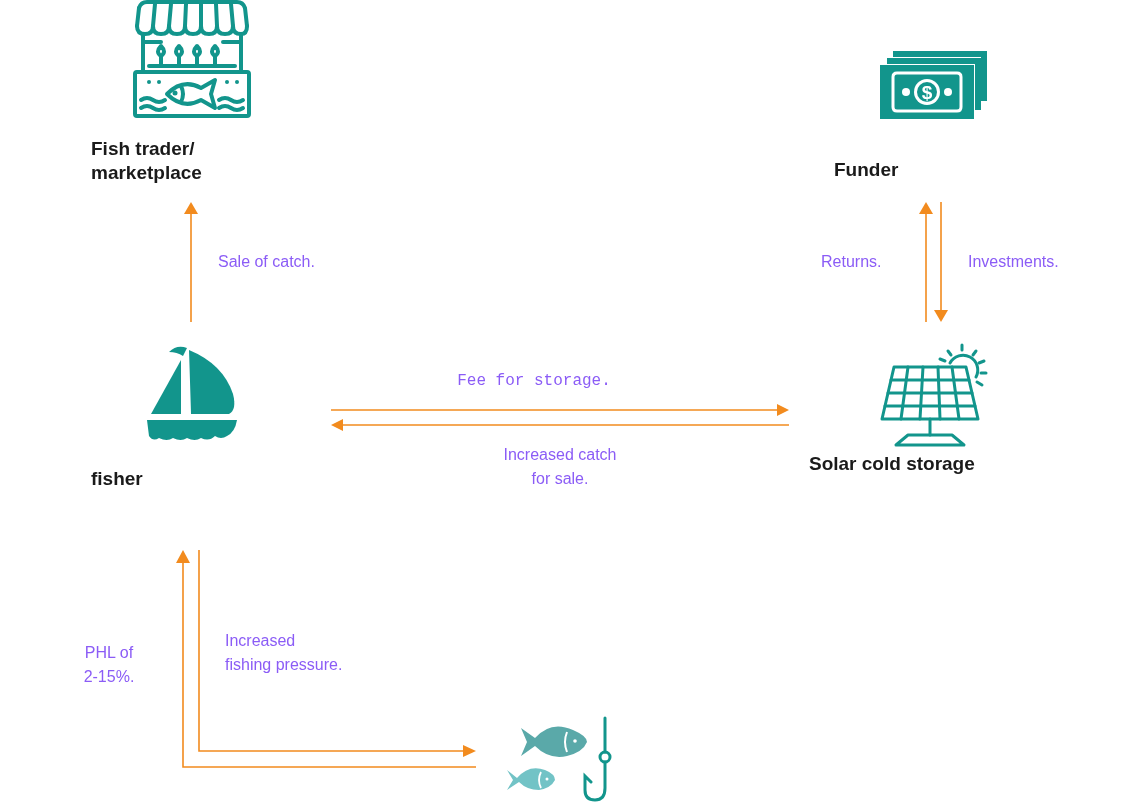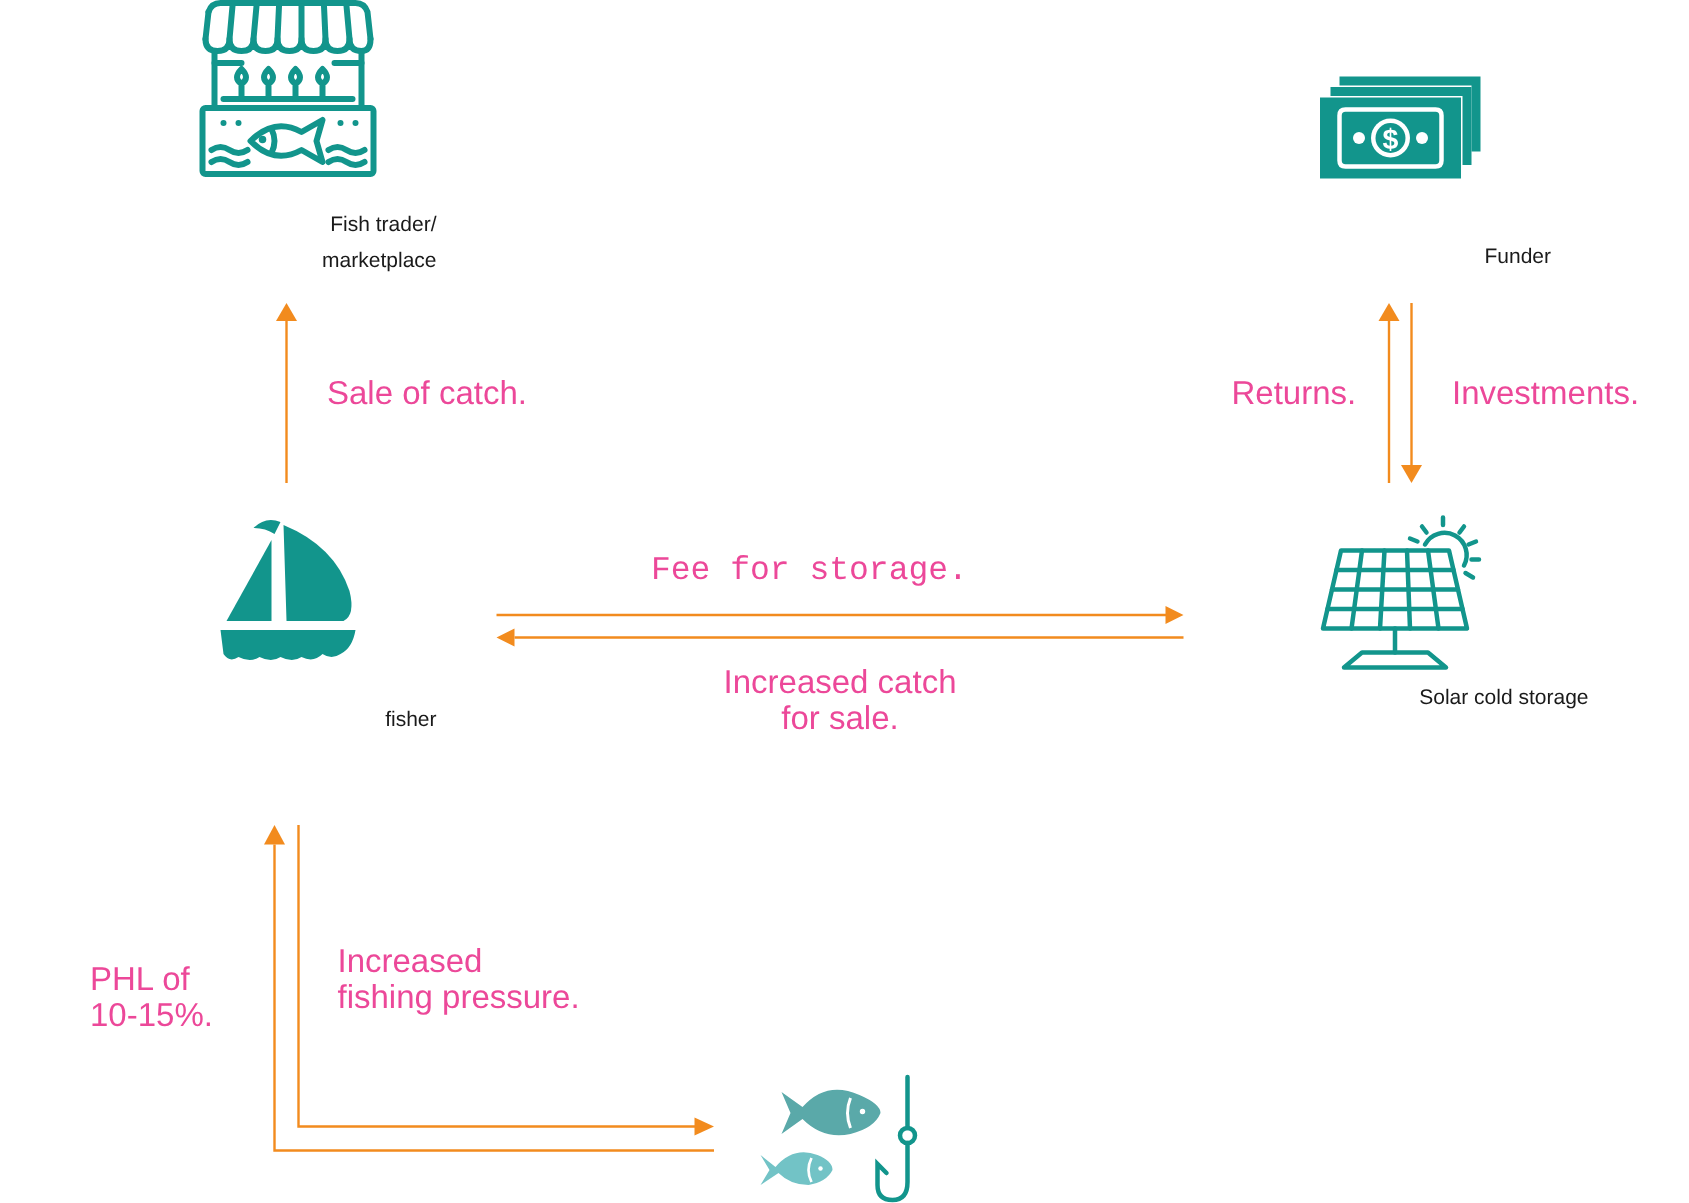--- a/index.html
+++ b/index.html
@@ -1,20 +1,20 @@
 <!DOCTYPE html>
 <html><head>
 <meta charset="utf-8">
 <style>
   html, body { margin:0; padding:0; background:#ffffff; }
   body { width:1126px; height:802px; position:relative; overflow:hidden;
          font-family:"Liberation Sans", "DejaVu Sans", sans-serif; color:#1a1a1a; }
   .abs { position:absolute; }
-  .node-label { position:absolute; font-weight:normal; font-size:14px; line-height:24px; text-align:right; white-space:nowrap; }
-  .flow-label { position:absolute; font-size:22px; line-height:24px; white-space:nowrap; color:#ec4899; }
+  .node-label { position:absolute; font-weight:bold; font-size:19px; line-height:24px; text-align:left; white-space:nowrap; }
+  .flow-label { position:absolute; font-size:16px; line-height:24px; white-space:nowrap; color:#8b5cf6; }
   svg.overlay { position:absolute; left:0; top:0; }
 </style>
 </head>
 <body>
 
 <svg class="overlay" width="1126" height="802">
   <g stroke="#f28b1e" stroke-width="1.6" fill="none">
 
     <line x1="191" y1="322" x2="191" y2="212"></line>
 
@@ -144,20 +144,20 @@
 </div>
 
 <div class="flow-label" style="left:218px; top:250px;">Sale of catch.</div>
 <div class="flow-label" style="left:821px; top:250px;text-align:center;">Returns.</div>
 <div class="flow-label" style="left:968px; top:250px;">Investments.</div>
 <div class="flow-label" style="left:434px; top:369px; width:200px; text-align:center;font-family:Liberation Mono, monospace;">Fee for storage.</div>
 <div class="flow-label" style="left:460px; top:443px; width:200px; text-align:center;">
   <div>Increased catch</div>
   <div>for sale.</div>
 </div>
-<div class="flow-label" style="left:60px; top:641px; width:98px; text-align:left;">
+<div class="flow-label" style="left:60px; top:641px; width:98px; text-align:center;">
   <div>PHL of</div>
-  <div>10-15%.</div>
+  <div>2-15%.</div>
 </div>
 <div class="flow-label" style="left:225px; top:629px;">
   <div>Increased</div>
   <div>fishing pressure.</div>
 </div>
 
 </body></html>

